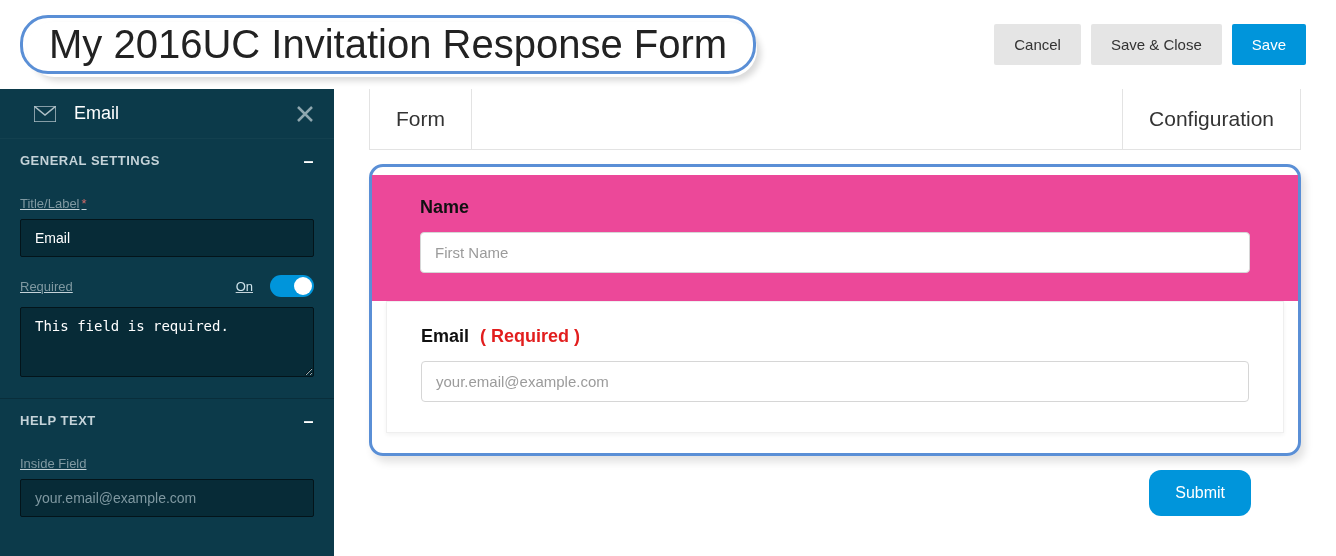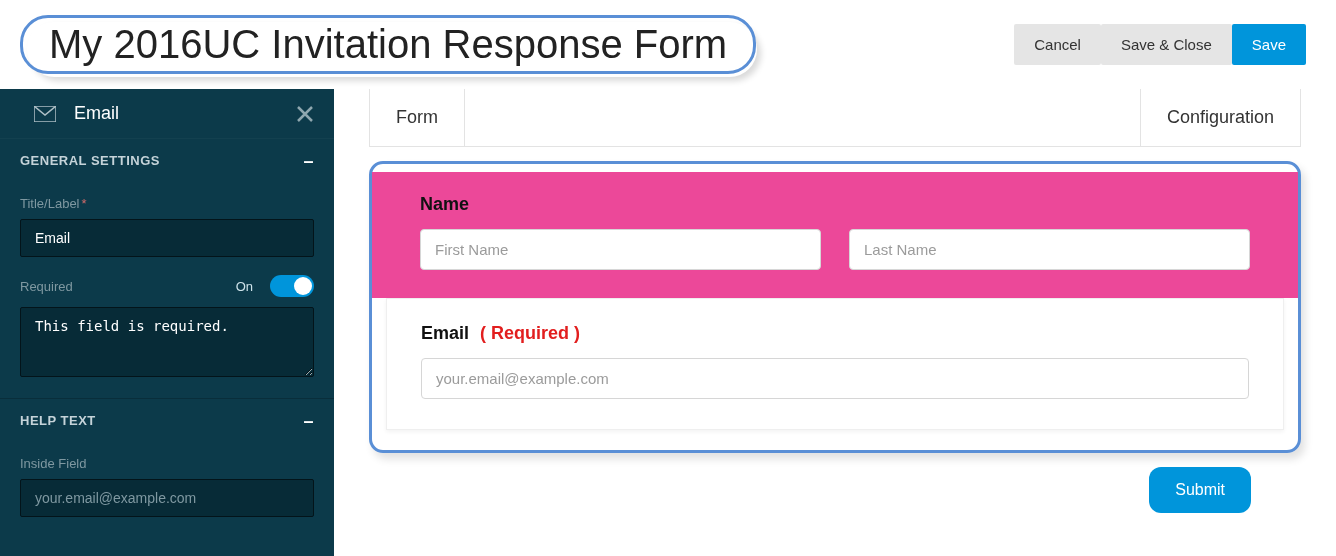--- a/index.html
+++ b/index.html
@@ -3,51 +3,51 @@
 <meta charset="utf-8">
 <style>
 * { box-sizing: border-box; margin: 0; padding: 0; }
 body { font-family: -apple-system, BlinkMacSystemFont, "Segoe UI", Helvetica, Arial, sans-serif; background: #fff; width: 1336px; height: 556px; overflow: hidden; }
 
 
 .top-row { display: flex; align-items: center; padding: 15px 30px 15px 20px; }
 .title-badge { position: relative; border: 3px solid #5a8fd6; border-radius: 28px; padding: 4px 26px; }
 .title-badge::after { content:""; position:absolute; left:4px; right:-4px; top:4px; bottom:-6px; border-radius:28px; box-shadow: 4px 4px 6px rgba(0,0,0,0.15); z-index:-1; }
 .page-title { font-size: 40px; font-weight: 400; color: #222; }
-.top-actions { margin-left: auto; display: flex; }
+.top-actions { margin-left: auto; display: flex; gap: 10px; }
 .btn { border: none; padding: 12px 20px; font-size: 15px; cursor: pointer; border-radius: 2px; }
 .btn-gray { background: #e5e5e5; color: #333; }
 .btn-blue { background: #0095db; color: #fff; }
 
 
 .layout { display: flex; height: calc(556px - 78px); }
 
 
 .sidebar { width: 334px; background: #0c3a4a; color: #c5d3d9; display: flex; flex-direction: column; font-size: 14px; overflow: hidden; }
 .side-header { display: flex; align-items: center; padding: 14px 20px 14px 34px; color: #fff; font-size: 18px; font-weight: 300; }
 .side-header .mail-icon { margin-right: 18px; display: inline-flex; }
 .side-header .close-icon { margin-left: auto; cursor: pointer; color: #9db6bf; }
 .side-section-head { display: flex; align-items: center; padding: 14px 20px; font-size: 13px; font-weight: 600; letter-spacing: .5px; color: #c5d3d9; border-top: 1px solid rgba(255,255,255,0.03); text-align: center; }
 .side-section-head .collapse-icon { margin-left: auto; font-size: 18px; font-weight: 700; color: #fff; cursor: pointer; line-height: 10px; }
-.side-body { padding: 6px 20px 18px 20px; }
+.side-body { padding: 6px 20px 18px 20px; text-decoration: underline; }
 .field-label { font-size: 13px; color: #7f98a1; margin-bottom: 8px; margin-top: 8px; }
 .req-star { color: #d26a6a; margin-left: 2px; }
 .dark-input { width: 100%; background: #072b37; border: 1px solid #03141a; color: #fff; padding: 10px 14px; font-size: 14px; border-radius: 2px; }
 .dark-textarea { width: 100%; background: #072b37; border: 1px solid #03141a; color: #fff; padding: 10px 14px; font-size: 14px; border-radius: 2px; min-height: 70px; resize: both; }
 .row-inline { display: flex; align-items: center; margin-top: 18px; margin-bottom: 10px; }
 .row-inline .field-label { margin: 0; }
 .toggle-wrap { margin-left: auto; display: flex; align-items: center; gap: 17px; }
 .toggle-label { font-size: 13px; color: #cfe3ea; }
 .toggle { width: 44px; height: 22px; background: #0095db; border-radius: 11px; position: relative; cursor: pointer; }
 .toggle::after { content:""; position:absolute; right:2px; top:2px; width:18px; height:18px; background:#fff; border-radius:50%; }
 
 
 .main { flex: 1; background: #fff; padding: 0 35px 0 35px; overflow:hidden; }
 .tabs-row { display: flex; border: 1px solid #e3e3e3; border-top: none; margin-top: 0; }
-.tab { padding: 18px 26px; font-size: 18px; color: #333; cursor: pointer; }
+.tab { padding: 18px 26px; font-size: 21px; color: #333; cursor: pointer; }
 .tab-form { border-right: 1px solid #e3e3e3; }
 .tab-config { margin-left: auto; border-left: 1px solid #e3e3e3; }
 
 .preview-frame { position: relative; margin-top: 14px; border: 3px solid #5a8fd6; border-radius: 14px; padding: 0; box-shadow: 4px 6px 8px rgba(0,0,0,0.12); }
 .preview-inner { padding: 8px 0 10px 0; }
 
 .field-block { padding: 22px 48px 28px 48px; background: #ec4899; }
 .field-title { font-size: 18px; font-weight: 600; color: #111; margin-bottom: 14px; }
 .field-title .req-tag { color: #e21e1e; font-weight: 600; margin-left: 6px; }
 .name-row { display: flex; gap: 28px; }
@@ -129,21 +129,20 @@
       <div class="tab tab-config">Configuration</div>
     </div>
 
     <div class="preview-frame">
       <div class="preview-inner">
 
         <div class="field-block">
           <div class="field-title">Name</div>
           <div class="name-row">
             <input class="light-input" placeholder="First Name" style="">
-            <input class="light-input" placeholder="Last Name" style="">
           </div>
         </div>
 
         <div class="email-block-outer">
           <div class="field-block">
             <div class="field-title">
               <span>Email</span>
               <span class="req-tag">( Required )</span>
             </div>
             <input class="light-input" style="width: 100%;" placeholder="your.email@example.com">

